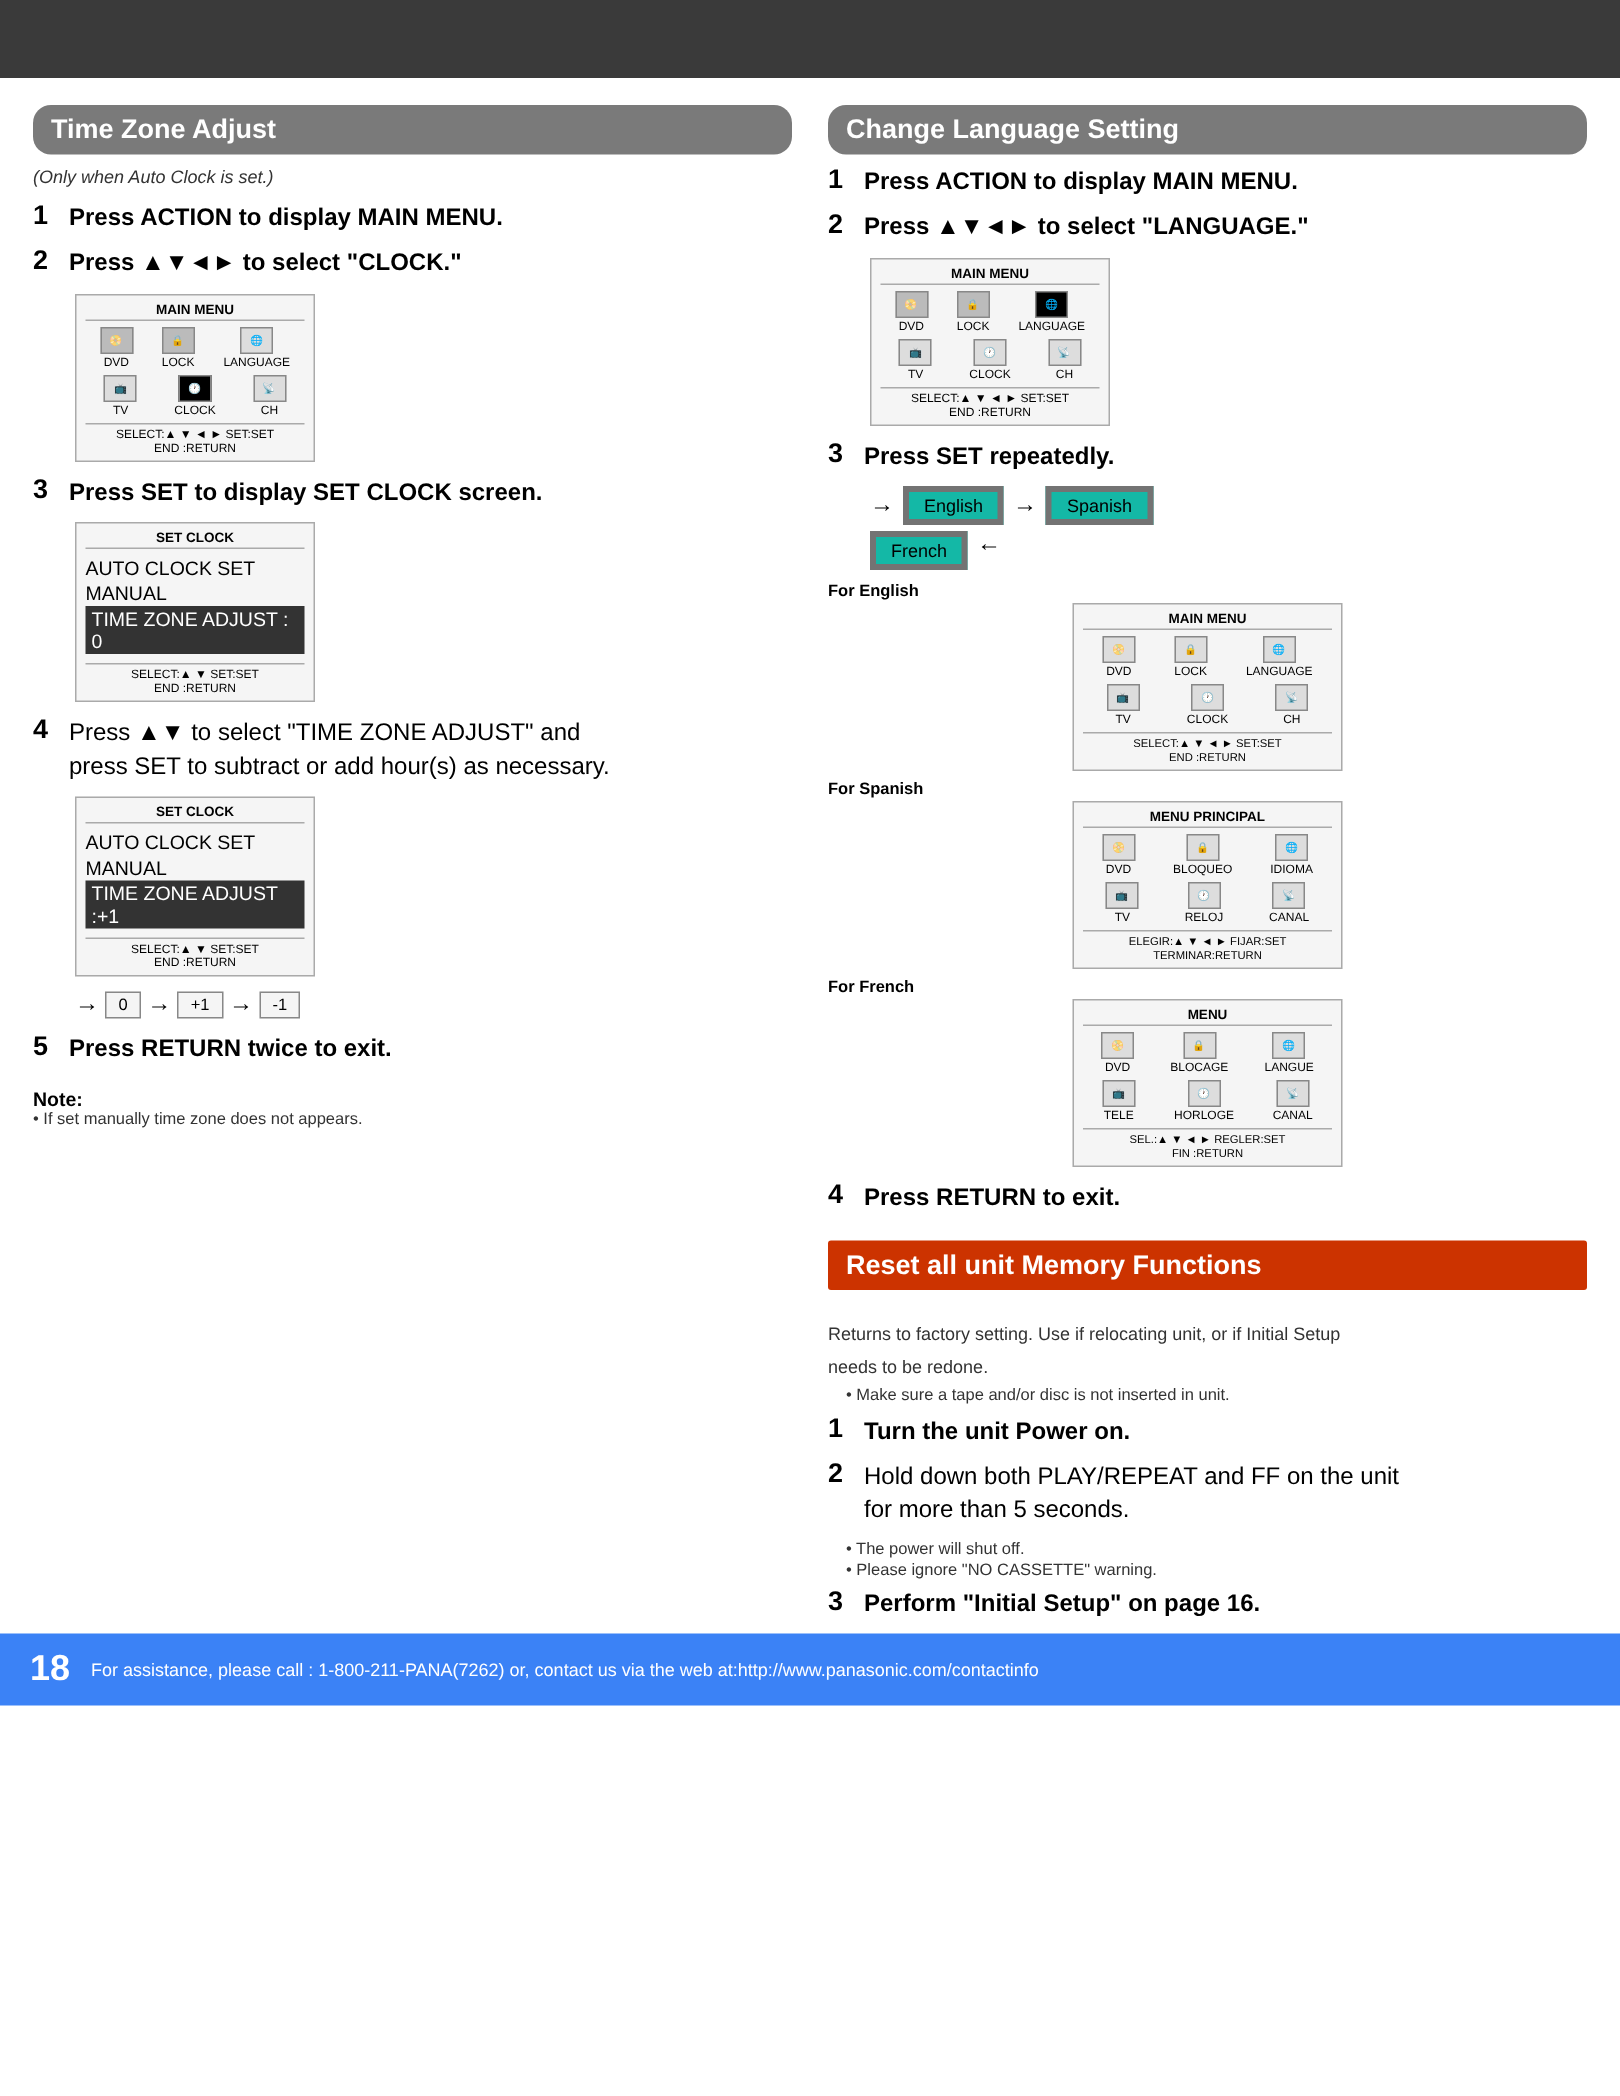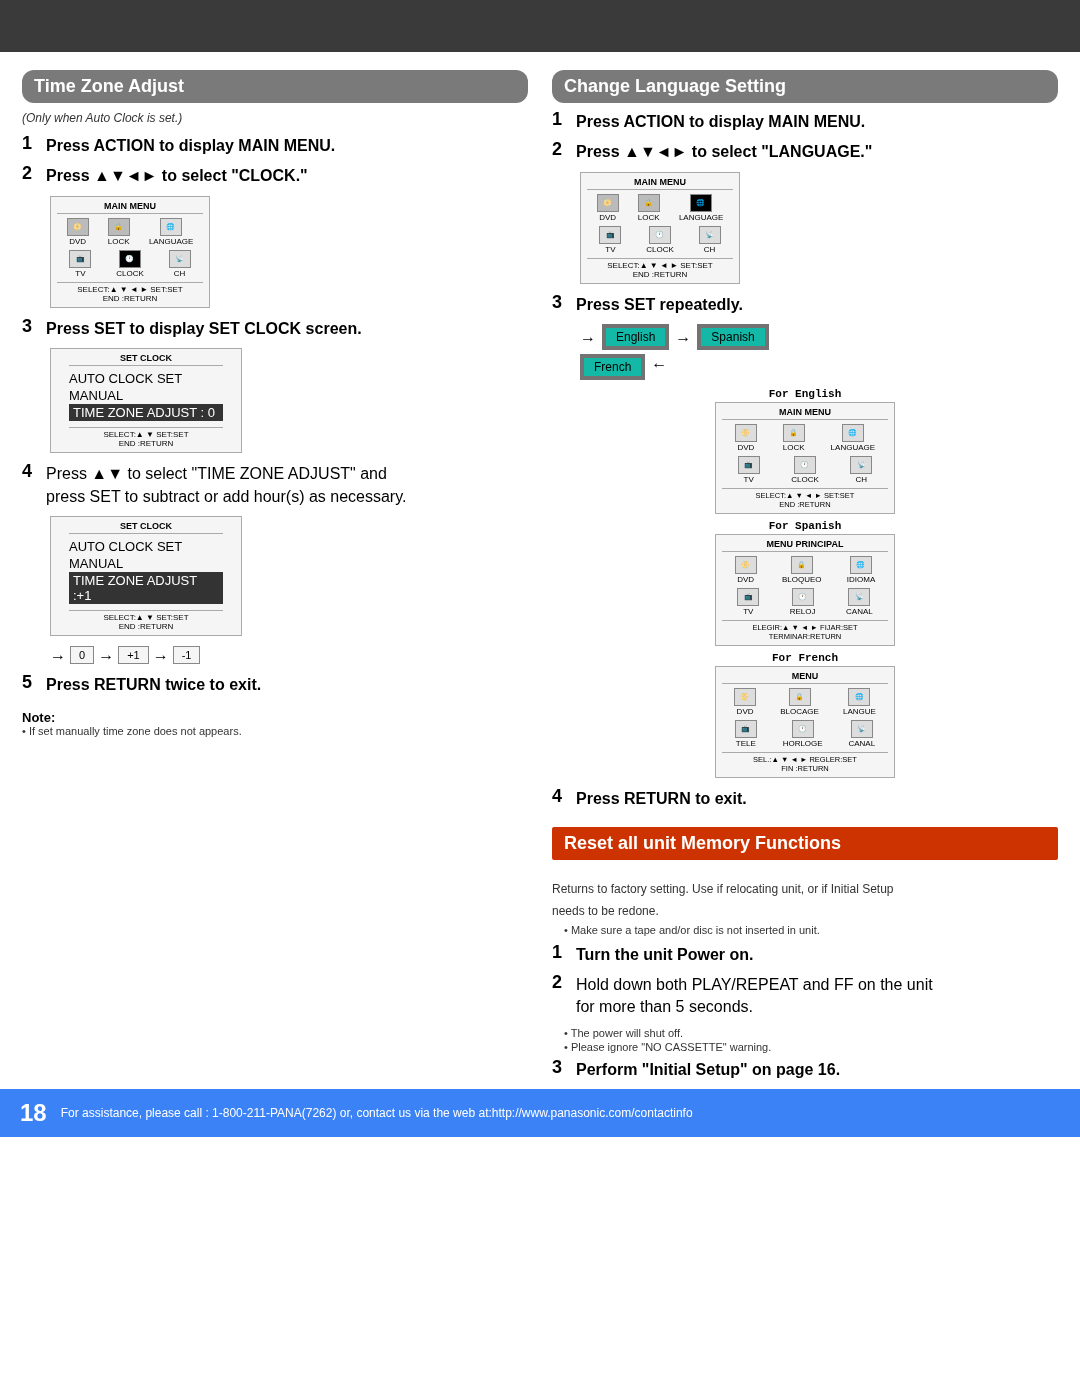--- a/index.html
+++ b/index.html
@@ -115,23 +115,23 @@
     .menu-select-row {
       font-size: 8px;
       text-align: center;
       border-top: 1px solid #aaa;
       padding-top: 2px;
       margin-top: 2px;
     }
     .set-clock-diagram {
       border: 1px solid #aaa;
       background: #f5f5f5;
-      width: 192px;
+      width: 160px;
       margin: 6px 0 10px 28px;
-      padding: 4px 18px;
+      padding: 4px 6px;
       font-size: 9px;
     }
     .set-clock-diagram .title-row {
       text-align: center;
       font-size: 9px;
       font-weight: bold;
       border-bottom: 1px solid #aaa;
       padding-bottom: 2px;
       margin-bottom: 4px;
     }
@@ -178,22 +178,21 @@
     .lang-box {
       border: 4px solid #737373;
       padding: 2px 10px;
       font-size: 12px;
       background: #14b8a6;
     }
     .for-label {
       font-size: 11px;
       font-weight: bold;
       margin: 6px 0 2px 0;
-      text-align: center;
-      font-family: Liberation Mono, monospace;
+      text-align: left;
     }
     .mini-menu {
       border: 1px solid #aaa;
       background: #f5f5f5;
       width: 180px;
       margin: 2px auto;
       padding: 4px 6px;
       font-size: 9px;
     }
     .mini-menu .menu-title {

